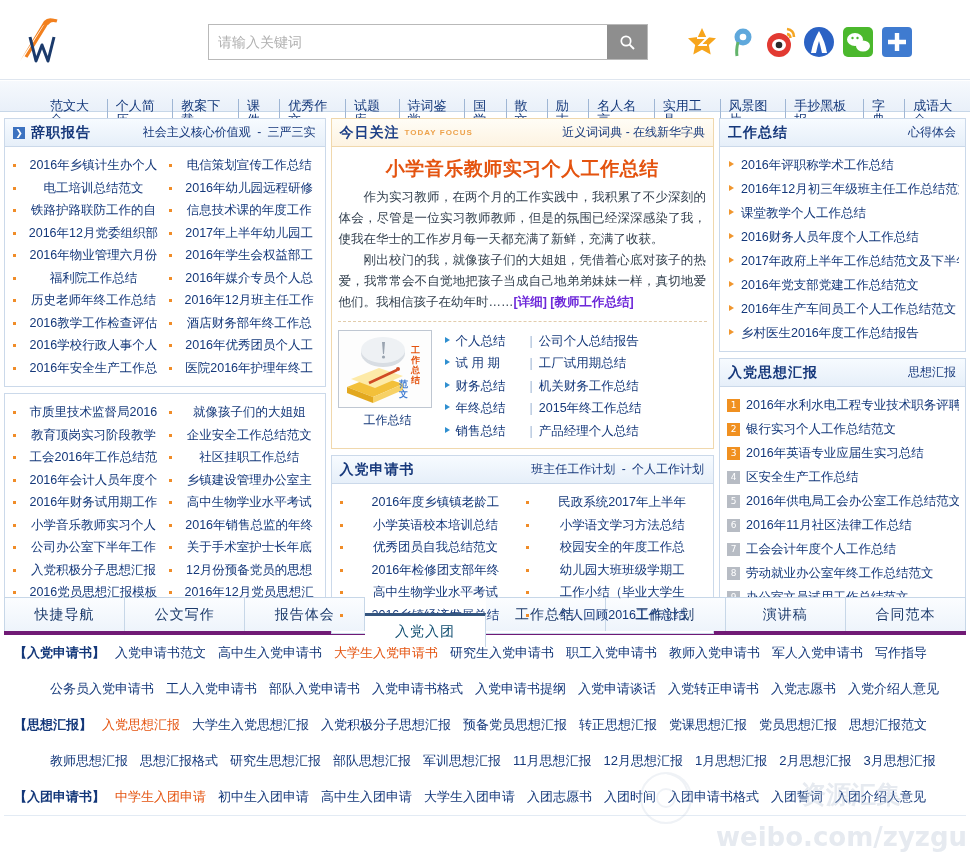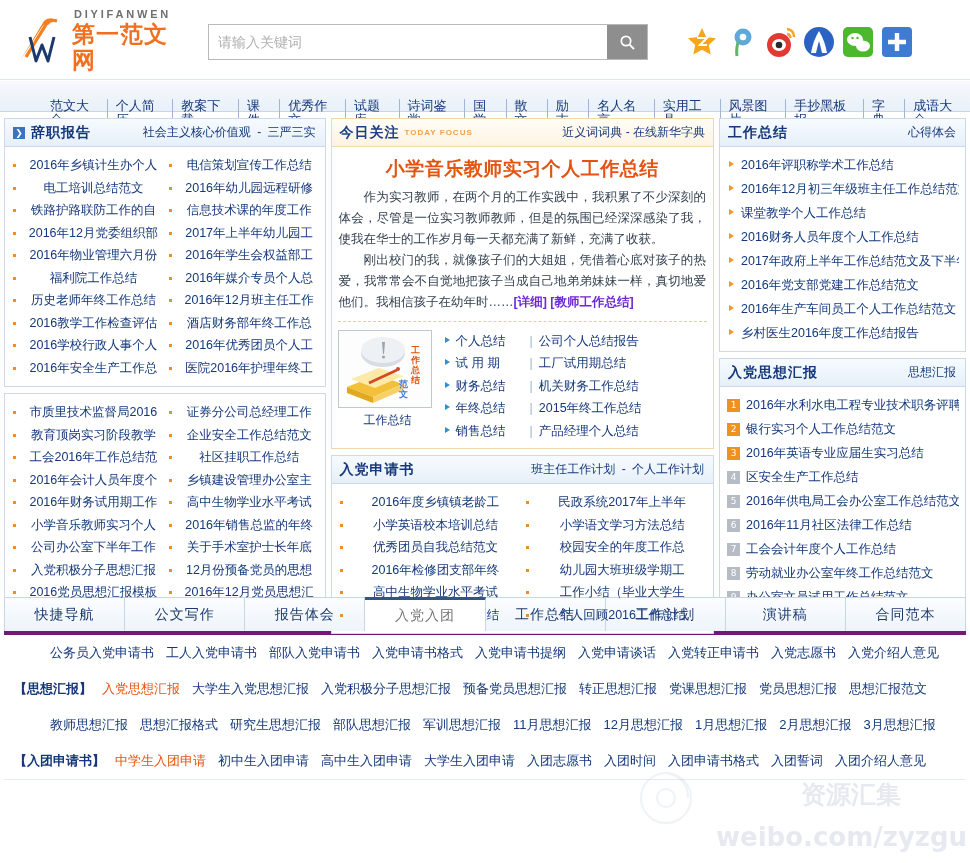--- a/index.html
+++ b/index.html
@@ -225,22 +225,22 @@
     background: linear-gradient(#fbfdff, #eef4fb);
     border: 1px solid #c7d7e8; border-bottom: 0;
     border-left: 0;
     letter-spacing: 1px;
     cursor: pointer;
   }
   .tab:first-child { border-left: 1px solid #c7d7e8; }
   .tab.active {
     background: #ffffff;
     border-top: 3px solid #34557f;
-    color: #737373;
-    position: relative; top: 0; text-align: right;
+    color: #0c4a6e;
+    position: relative; top: 16px; text-align: right;
   }
 
   .linkblock { border-bottom: 1px solid #e3ebf4; }
   .linkrow {
     padding: 8px 10px; font-size: 13px; color: #14387a;
     white-space: nowrap; overflow: hidden;
     line-height: 20px;
   }
   .linkrow .cat { font-weight: bold; color: #14387a; margin-right: 4px; }
   .linkrow a { padding: 0 6px; }
@@ -258,24 +258,20 @@
 <body>
 
 <div class="header">
 
   <div class="logo">
     <svg class="logo-mark" viewBox="0 0 56 50">
       <path d="M6 46 L30 6 Q34 2 40 4 L34 10 Q30 8 28 12 Z" fill="#f2801e"></path>
       <path d="M12 42 L33 8 Q37 4 43 6" stroke="#f2801e" stroke-width="3.2" fill="none"></path>
       <path d="M16 22 L22 46 L28 30 L34 46 L40 22" stroke="#1b3a6b" stroke-width="3" fill="none" stroke-linejoin="round"></path>
     </svg>
-    <div class="logo-text">
-      <div class="logo-en">DIYIFANWEN</div>
-      <div class="logo-cn">第一范文网</div>
-    </div>
   </div>
 
   <div class="search-wrap">
     <input class="search-input" type="text" placeholder="请输入关键词" style="">
     <button class="search-btn">
       <svg width="17" height="17" viewBox="0 0 17 17">
         <circle cx="7" cy="7" r="4.7" stroke="#ffffff" stroke-width="1.7" fill="none"></circle>
         <line x1="10.6" y1="10.6" x2="15" y2="15" stroke="#ffffff" stroke-width="1.9"></line>
       </svg>
     </button>
@@ -384,21 +380,21 @@
           <li><a>教育顶岗实习阶段教学</a></li>
           <li><a>工会2016年工作总结范</a></li>
           <li><a>2016年会计人员年度个</a></li>
           <li><a>2016年财务试用期工作</a></li>
           <li><a>小学音乐教师实习个人</a></li>
           <li><a>公司办公室下半年工作</a></li>
           <li><a>入党积极分子思想汇报</a></li>
           <li><a>2016党员思想汇报模板</a></li>
         </ul>
         <ul>
-          <li><a>证券分公司总经理工作</a></li>
+          <li><a>就像孩子们的大姐姐</a></li>
           <li><a>企业安全工作总结范文</a></li>
           <li><a>社区挂职工作总结</a></li>
           <li><a>乡镇建设管理办公室主</a></li>
           <li><a>高中生物学业水平考试</a></li>
           <li><a>2016年销售总监的年终</a></li>
           <li><a>关于手术室护士长年底</a></li>
           <li><a>12月份预备党员的思想</a></li>
           <li><a>2016年12月党员思想汇</a></li>
         </ul>
       </div>
@@ -576,20 +572,23 @@
     <div class="tab">报告体会</div>
     <div class="tab active">入党入团</div>
     <div class="tab">工作总结</div>
     <div class="tab">工作计划</div>
     <div class="tab">演讲稿</div>
     <div class="tab">合同范本</div>
   </div>
 
   <div class="linkblock">
 
+    <div class="linkrow">
+      <span class="cat">【入党申请书】</span><a>入党申请书范文</a><a>高中生入党申请书</a><a class="hot">大学生入党申请书</a><a>研究生入党申请书</a><a>职工入党申请书</a><a>教师入党申请书</a><a>军人入党申请书</a><a>写作指导</a>
+    </div>
 
     <div class="linkrow indent">
       <a>公务员入党申请书</a><a>工人入党申请书</a><a>部队入党申请书</a><a>入党申请书格式</a><a>入党申请书提纲</a><a>入党申请谈话</a><a>入党转正申请书</a><a>入党志愿书</a><a>入党介绍人意见</a>
     </div>
 
     <div class="linkrow">
       <span class="cat">【思想汇报】</span><a class="hot">入党思想汇报</a><a>大学生入党思想汇报</a><a>入党积极分子思想汇报</a><a>预备党员思想汇报</a><a>转正思想汇报</a><a>党课思想汇报</a><a>党员思想汇报</a><a>思想汇报范文</a>
     </div>
 
     <div class="linkrow indent">

